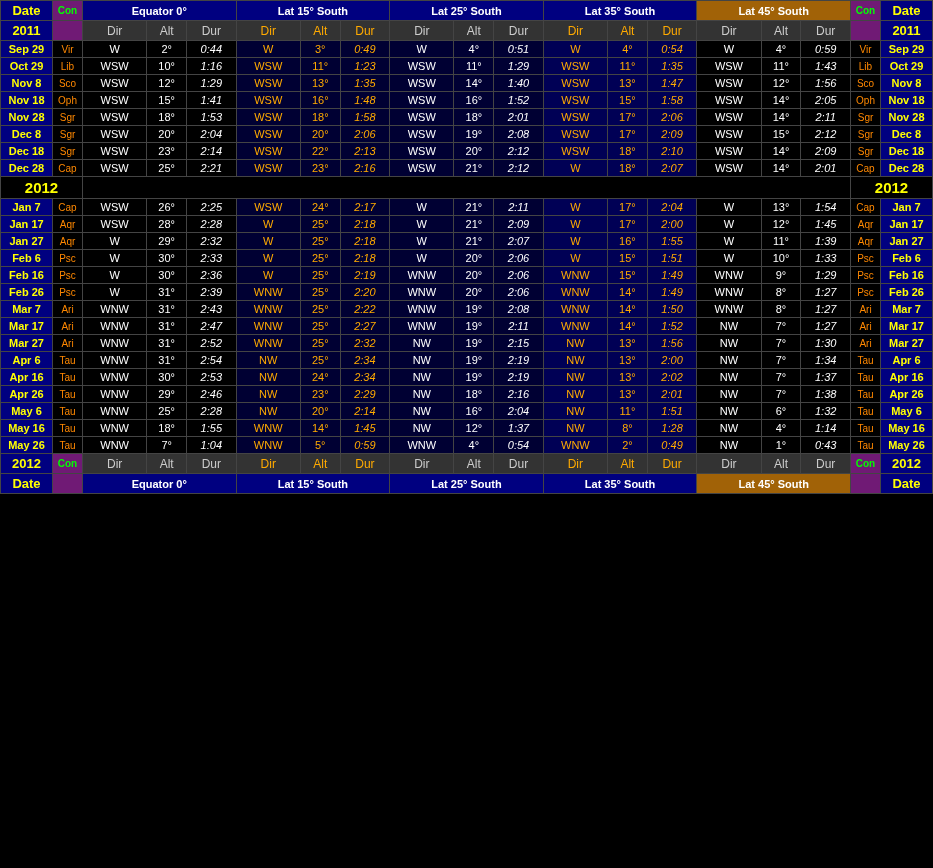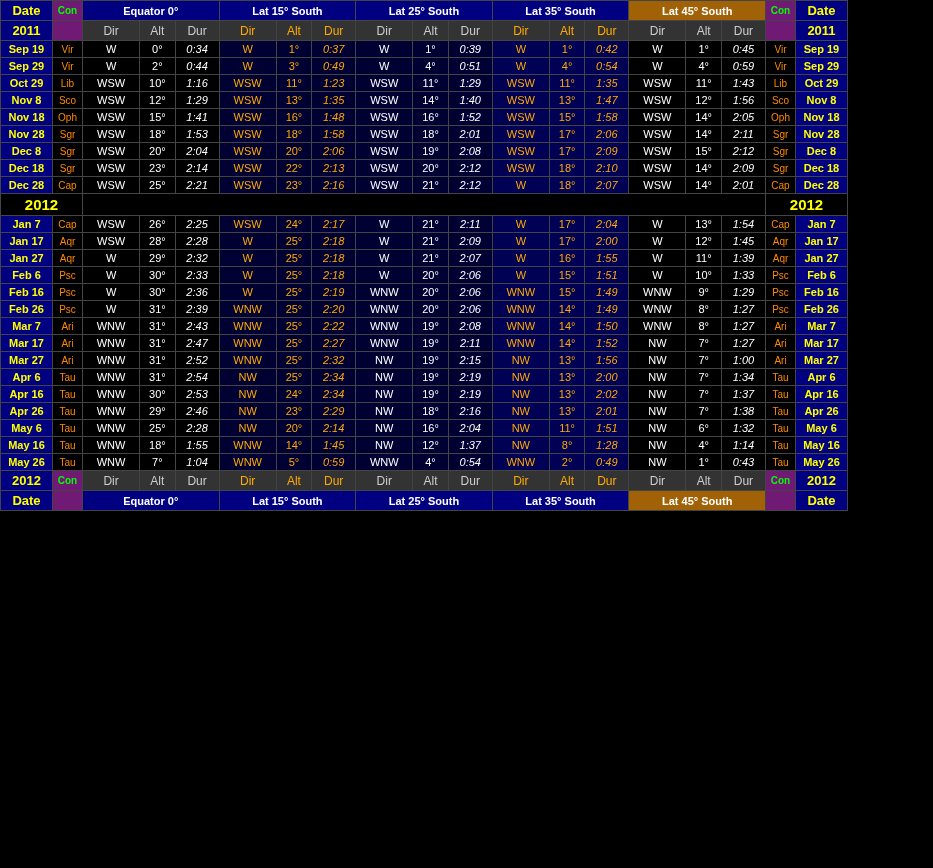--- a/index.html
+++ b/index.html
@@ -1,17 +1,17 @@
 <!DOCTYPE html>
 <html><head>
   <meta charset="utf-8">
   <style>
     * { margin: 0; padding: 0; box-sizing: border-box; }
     body { background: #000; font-family: Arial, sans-serif; font-size: 11px; }
-    .main-table { width: 848px; border-collapse: collapse; padding-left: 48px; }
+    .main-table { width: 933px; border-collapse: collapse; padding-left: 48px; }
     .main-table td, .main-table th { border: 1px solid #444; text-align: center; padding: 2px 1px; white-space: nowrap; }
     .date-col { background: #000080; color: #ffff00; font-weight: bold; font-size: 13px; width: 52px; }
     .con-col { background: #701a75; color: #00ff00; font-weight: bold; font-size: 10px; width: 30px; }
     .equator-header { background: #000080; color: #ffffff; font-weight: bold; }
     .lat15-header { background: #000080; color: #ffffff; font-weight: bold; }
     .lat25-header { background: #000080; color: #ffffff; font-weight: bold; }
     .lat35-header { background: #000080; color: #ffffff; font-weight: bold; }
     .lat45-header { background: #a16207; color: #ffffff; font-weight: bold; }
     .sub-header { background: #333; color: #ccc; font-size: 12px; }
     .year-row td { background: #000; color: #ffff00; font-weight: bold; font-size: 15px; border: 1px solid #444; }
@@ -58,41 +58,20 @@
     <td class="sub-header" style="color:#ffaa00;">Alt</td>
     <td class="sub-header" style="color:#ffaa00;">Dur</td>
     <td class="sub-header">Dir</td>
     <td class="sub-header">Alt</td>
     <td class="sub-header">Dur</td>
     <td class="con-col"></td>
     <td class="date-col">2011</td>
   </tr>
 
   <tr>
-    <td class="data-date">Sep 19</td>
-    <td class="data-con">Vir</td>
-    <td class="data-equator">W</td>
-    <td class="data-equator">0°</td>
-    <td class="data-equator italic">0:34</td>
-    <td class="data-lat15">W</td>
-    <td class="data-lat15">1°</td>
-    <td class="data-lat15 italic">0:37</td>
-    <td class="data-lat25">W</td>
-    <td class="data-lat25">1°</td>
-    <td class="data-lat25 italic">0:39</td>
-    <td class="data-lat35">W</td>
-    <td class="data-lat35">1°</td>
-    <td class="data-lat35 italic">0:42</td>
-    <td class="data-lat45">W</td>
-    <td class="data-lat45">1°</td>
-    <td class="data-lat45 italic">0:45</td>
-    <td class="data-con">Vir</td>
-    <td class="data-date">Sep 19</td>
-  </tr>
-  <tr>
     <td class="data-date">Sep 29</td>
     <td class="data-con">Vir</td>
     <td class="data-equator">W</td>
     <td class="data-equator">2°</td>
     <td class="data-equator italic">0:44</td>
     <td class="data-lat15">W</td>
     <td class="data-lat15">3°</td>
     <td class="data-lat15 italic">0:49</td>
     <td class="data-lat25">W</td>
     <td class="data-lat25">4°</td>
@@ -438,21 +417,21 @@
     <td class="data-lat15">25°</td>
     <td class="data-lat15 italic">2:32</td>
     <td class="data-lat25">NW</td>
     <td class="data-lat25">19°</td>
     <td class="data-lat25 italic">2:15</td>
     <td class="data-lat35">NW</td>
     <td class="data-lat35">13°</td>
     <td class="data-lat35 italic">1:56</td>
     <td class="data-lat45">NW</td>
     <td class="data-lat45">7°</td>
-    <td class="data-lat45 italic">1:00</td>
+    <td class="data-lat45 italic">1:30</td>
     <td class="data-con">Ari</td>
     <td class="data-date">Mar 27</td>
   </tr>
   <tr>
     <td class="data-date">Apr 6</td>
     <td class="data-con">Tau</td>
     <td class="data-equator">WNW</td>
     <td class="data-equator">31°</td>
     <td class="data-equator italic">2:54</td>
     <td class="data-lat15">NW</td>

